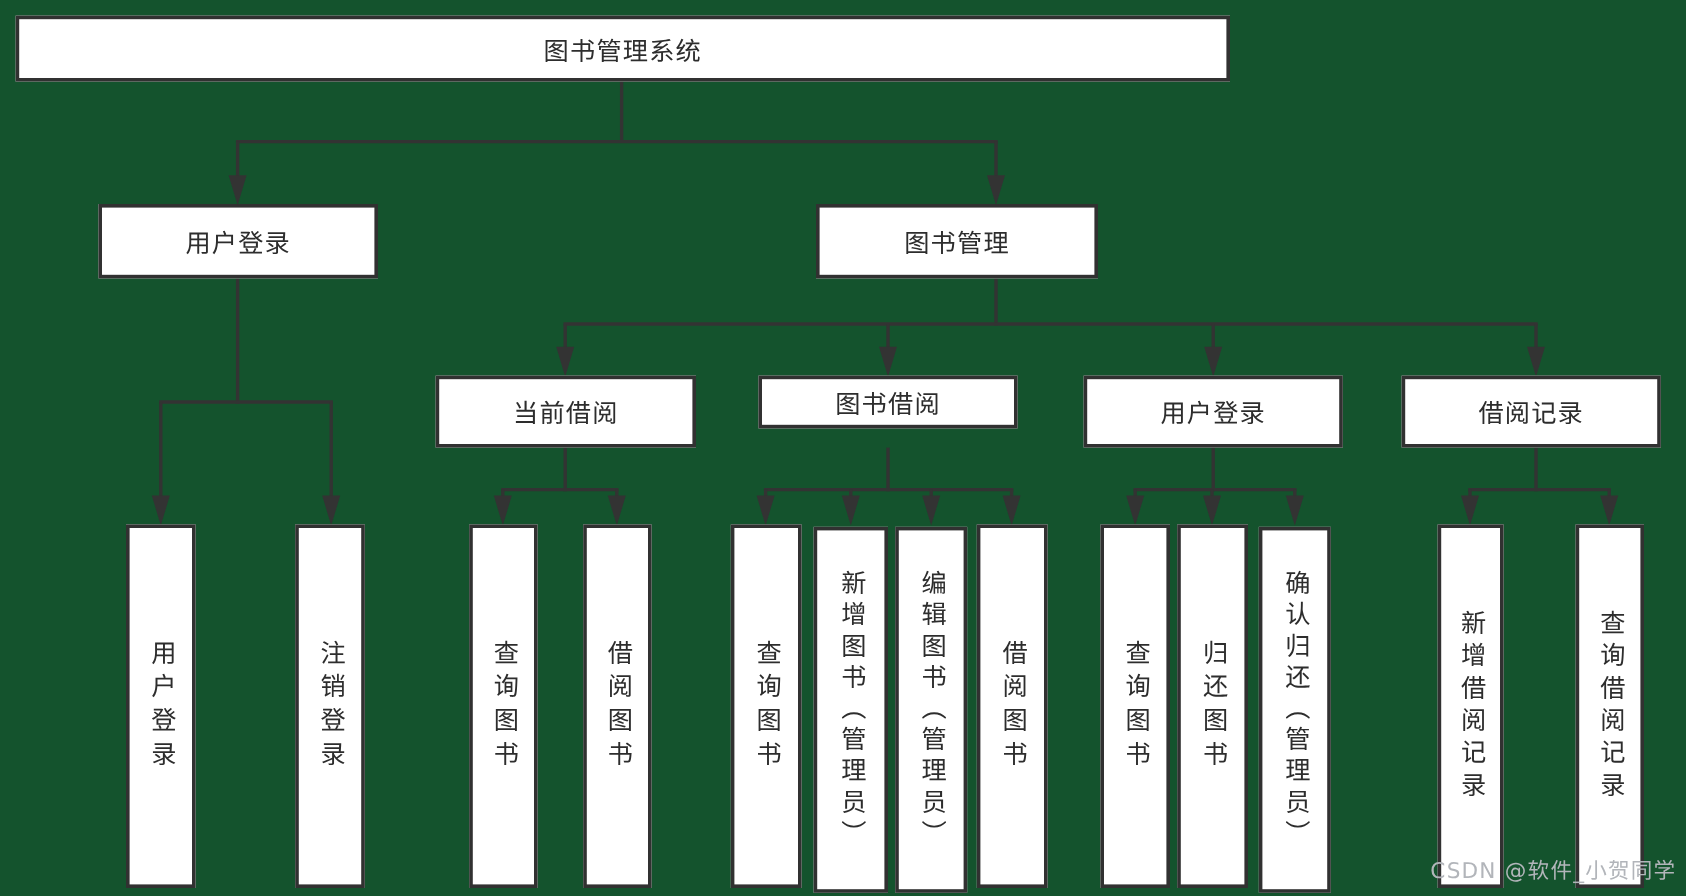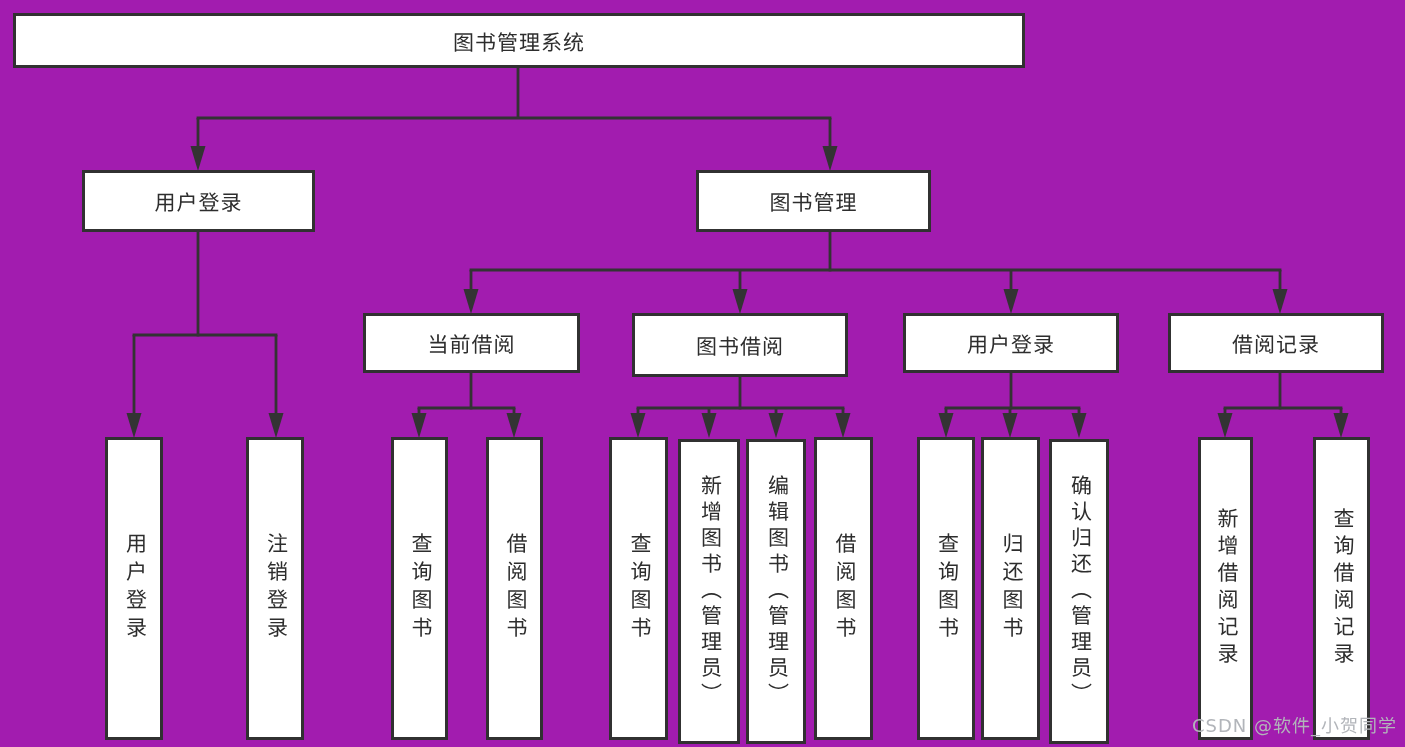--- a/index.html
+++ b/index.html
@@ -1,19 +1,19 @@
 <!DOCTYPE html>
 <html lang="zh-CN"><head>
 <meta charset="utf-8">
 <style>
   html,body{margin:0;padding:0;background:#ffffff;}
   #stage{
     position:relative;
     width:1405px;height:747px;
-    background:#a21caf;
+    background:#14532d;
     font-family:"DejaVu Sans","Liberation Sans",sans-serif;
     overflow:hidden;
   }
   #wires{position:absolute;left:0;top:0;width:1405px;height:747px;}
   .box{
     position:absolute;
     background:#ffffff;
     border:3px solid #313131;
     box-sizing:border-box;
     display:flex;align-items:center;justify-content:center;
@@ -114,28 +114,28 @@
     </g>
   </svg>
 
   <div class="box" style="left:13px;top:13px;width:1012px;height:55px">
     <span class="h-label">图书管理系统</span>
   </div>
 
   <div class="box" style="left:82px;top:170px;width:233px;height:62px">
     <span class="h-label">用户登录</span>
   </div>
-  <div class="box" style="left:696px;top:170px;width:235px;height:62px">
+  <div class="box" style="left:680px;top:170px;width:235px;height:62px">
     <span class="h-label">图书管理</span>
   </div>
 
   <div class="box" style="left:363px;top:313px;width:217px;height:60px">
     <span class="h-label">当前借阅</span>
   </div>
-  <div class="box" style="left:632px;top:313px;width:216px;height:64px">
+  <div class="box" style="left:632px;top:313px;width:216px;height:44px">
     <span class="h-label">图书借阅</span>
   </div>
   <div class="box" style="left:903px;top:313px;width:216px;height:60px">
     <span class="h-label">用户登录</span>
   </div>
   <div class="box" style="left:1168px;top:313px;width:216px;height:60px">
     <span class="h-label">借阅记录</span>
   </div>
 
   <div class="box v-box" style="left:105px;top:437px;width:58px;height:303px">

